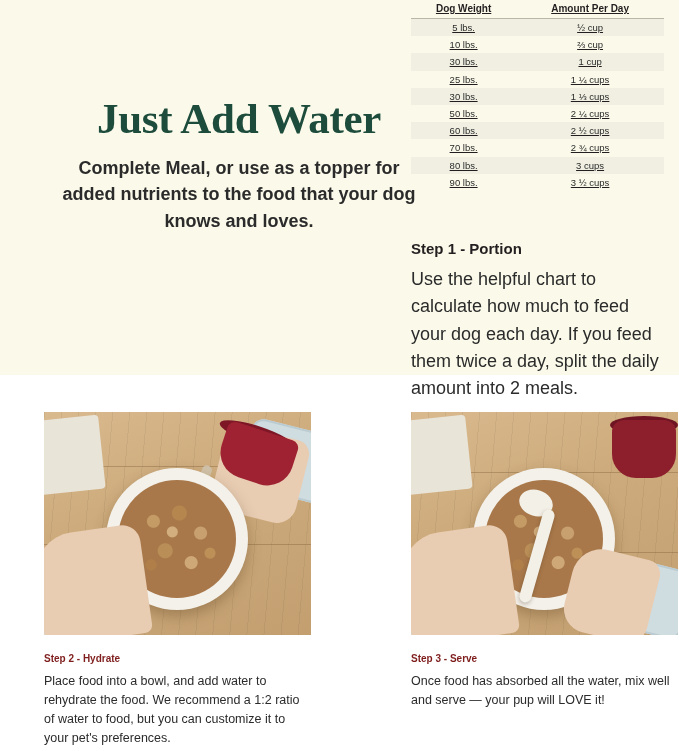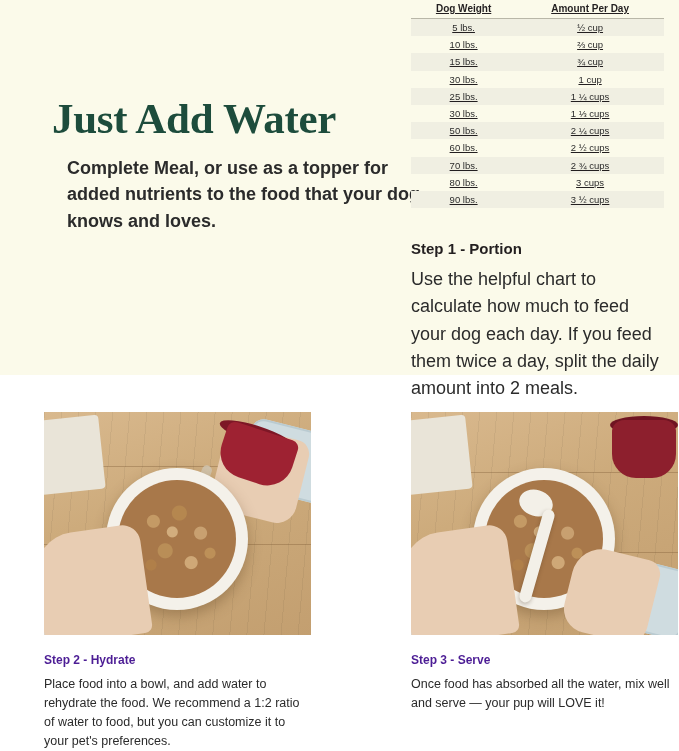--- a/index.html
+++ b/index.html
@@ -24,24 +24,24 @@
   .top-band {
     position: absolute;
     left: 0;
     top: 0;
     width: 679px;
     height: 375px;
     background: #fbfaea;
   }
   .headline-col {
     position: absolute;
-    left: 12px;
+    left: 4px;
     top: 96px;
     width: 390px;
-    text-align: left;
+    text-align: center;
     padding-left: 40px;
   }
   .headline {
     margin: 0;
     font-family: "Liberation Serif", serif;
     font-weight: bold;
     font-size: 43px;
     line-height: 1.05;
     color: #1d4c3c;
     letter-spacing: -0.3px;
@@ -284,23 +284,23 @@
     top: 6px;
     width: 68px;
     height: 74px;
     background: #e9e4d8;
     transform: rotate(-6deg);
     border-radius: 4px;
   }
 
   .bottom-title {
     margin: 18px 0 8px;
-    font-size: 12px;
+    font-size: 10px;
     font-weight: bold;
-    color: #4c1d95;
+    color: #7f1d1d;
   }
   .bottom-body {
     margin: 0;
     font-size: 12.5px;
     line-height: 1.52;
     color: #2b2b2b;
   }
 </style>
 </head>
 <body>
@@ -323,24 +323,20 @@
         </tr>
       </thead>
       <tbody>
         <tr>
           <td>5 lbs.</td>
           <td>½ cup</td>
         </tr>
         <tr>
           <td>10 lbs.</td>
           <td>⅔ cup</td>
-        </tr>
-        <tr>
-          <td>15 lbs.</td>
-          <td>¾ cup</td>
         </tr>
         <tr>
           <td>30 lbs.</td>
           <td>1 cup</td>
         </tr>
         <tr>
           <td>25 lbs.</td>
           <td>1 ¼ cups</td>
         </tr>
         <tr>

